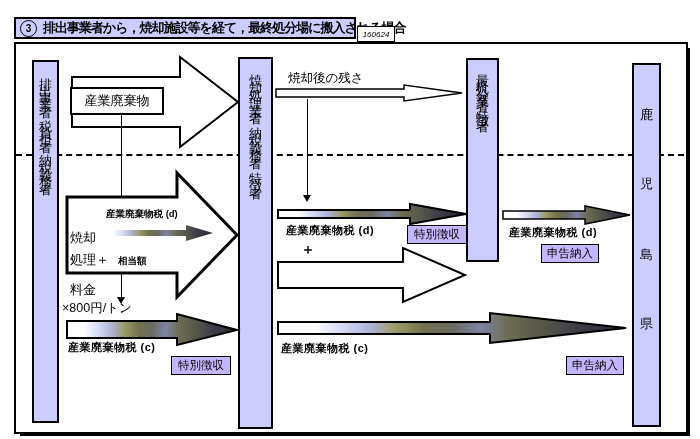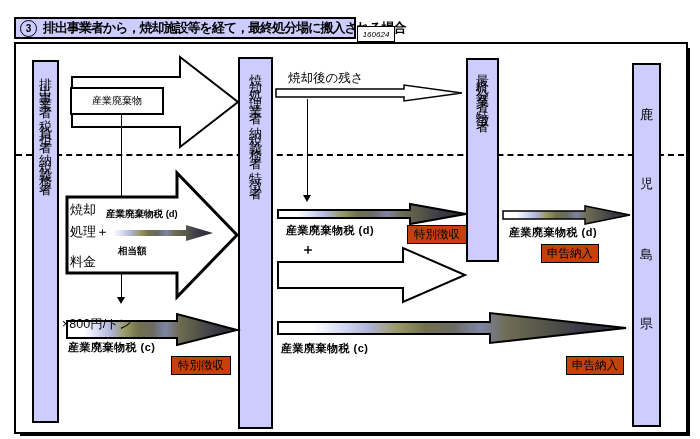--- a/index.html
+++ b/index.html
@@ -35,37 +35,37 @@
     writing-mode:vertical-rl;text-orientation:mixed;
     font-size:13px;white-space:nowrap;overflow:hidden;
   }
   .col1{left:32px;top:60px;width:27px;height:363px;letter-spacing:7px;line-height:23px;padding-top:5px;}
   .col2{left:238px;top:57px;width:35px;height:372px;letter-spacing:7.5px;line-height:31px;padding-top:5px;}
   .col3{left:466px;top:58px;width:33px;height:204px;letter-spacing:5px;line-height:29px;padding-top:4px;}
   .col4{left:632px;top:63px;width:29px;height:364px;letter-spacing:70px;line-height:25px;padding-top:32px;}
   
   .wbox{
     background:#fff;border:2px solid #000;display:flex;align-items:center;justify-content:center;
-    font-size:10px;z-index:4;box-sizing:border-box;white-space:nowrap;
+    font-size:13px;z-index:4;box-sizing:border-box;white-space:nowrap;
   }
   .tagbox{
-    background:#c2410c;border:1px solid #000;display:flex;align-items:center;justify-content:center;
+    background:#c4b5fd;border:1px solid #000;display:flex;align-items:center;justify-content:center;
     font-size:11.5px;z-index:4;box-sizing:border-box;white-space:nowrap;text-align:center;
   }
   .lbl{z-index:4;white-space:nowrap;}
   .bold-sm{font-weight:bold;font-size:9.5px;letter-spacing:0px;}
   .bold-md{font-weight:bold;font-size:11px;letter-spacing:0.5px;}
   .plain-md{font-size:12.5px;}
   .vline{border-left:1px solid #000;width:0;z-index:3;}
   .down-tri{
     width:0;height:0;border-left:4px solid transparent;border-right:4px solid transparent;
     border-top:7px solid #000;z-index:3;
   }
   svg.arrow{z-index:3;overflow:visible;}
-  .feeTxt{font-size:13px;line-height:22px;z-index:4;white-space:nowrap;}
+  .feeTxt{font-size:13px;line-height:22px;z-index:4;white-space:nowrap;margin-top:28px;}
 </style>
 </head>
 <body>
 
 <div id="stage">
 
   <div class="abs frame"></div>
   <div class="abs dashed-line"></div>
 
   <div class="abs title-bar">
@@ -102,24 +102,24 @@
   <svg class="abs arrow" style="left:62px;top:170px" width="180" height="130">
     <polygon points="5,27 115,27 115,3 175,65 115,127 115,103 5,103" fill="#ffffff" stroke="#000" stroke-width="3"></polygon>
   </svg>
   <div class="abs feeTxt" style="left:70px;top:199px">焼却</div>
   <div class="abs feeTxt" style="left:70px;top:221px">処理＋</div>
   <div class="abs feeTxt" style="left:70px;top:251px">料金</div>
   <div class="abs lbl bold-sm" style="left:106px;top:208px">産業廃棄物税 (d)</div>
   <svg class="abs arrow" style="left:102px;top:225px" width="112" height="16">
     <polygon points="0,5 84,5 84,0 111,8 84,16 84,11 0,11" fill="url(#gradTax)"></polygon>
   </svg>
-  <div class="abs lbl bold-sm" style="left:118px;top:245px">相当額</div>
+  <div class="abs lbl bold-sm" style="left:118px;top:255px">相当額</div>
   <div class="abs vline" style="left:121px;top:273px;height:26px"></div>
   <div class="abs down-tri" style="left:117px;top:297px"></div>
-  <div class="abs lbl plain-md" style="left:62px;top:316px">×800円/トン</div>
+  <div class="abs lbl plain-md" style="left:62px;top:300px">×800円/トン</div>
   <svg class="abs arrow" style="left:64px;top:311px" width="176" height="36">
     <polygon points="3,10 113,10 113,3 173,19 113,34 113,27 3,27" fill="url(#gradTax)" stroke="#000" stroke-width="2"></polygon>
   </svg>
   <div class="abs lbl bold-md" style="left:68px;top:340px">産業廃棄物税 (c)</div>
   <div class="abs tagbox" style="left:171px;top:356px;width:60px;height:19px">特別徴収</div>
 
   <div class="abs lbl plain-md" style="left:288px;top:70px">焼却後の残さ</div>
   <svg class="abs arrow" style="left:274px;top:81px" width="192" height="24">
     <polygon points="2,8 130,8 130,4 188,12 130,20 130,16 2,16" fill="#ffffff" stroke="#000" stroke-width="1.5"></polygon>
   </svg>

